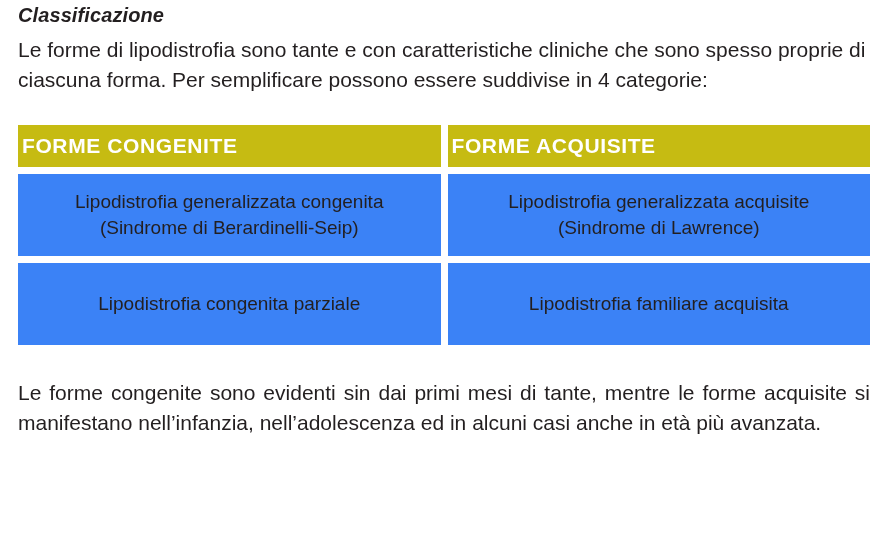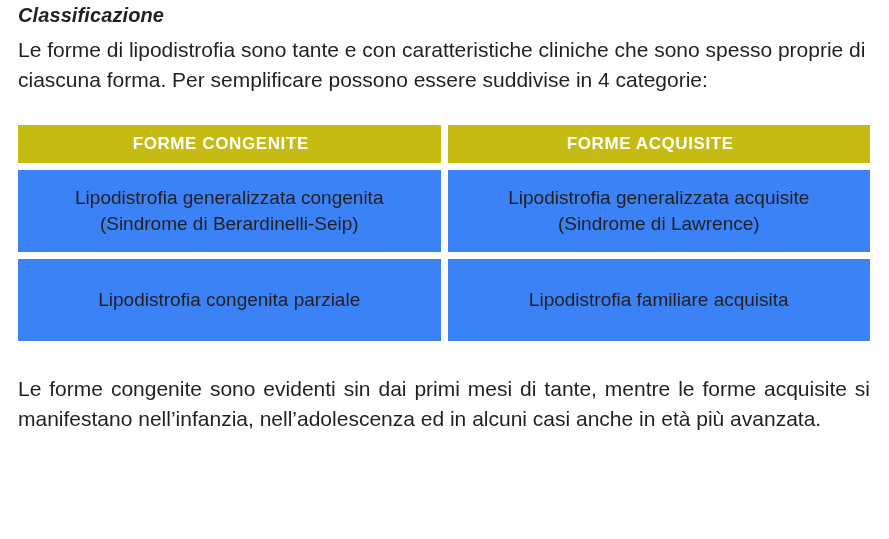--- a/index.html
+++ b/index.html
@@ -50,25 +50,25 @@
   table.classification {
     border-collapse: separate;
     border-spacing: 7px 7px;
     margin-left: -7px;
     width: 866px;
     table-layout: fixed;
   }
   table.classification th {
     background: #c6bb12;
     color: #ffffff;
-    font-size: 17px;
+    font-size: 21px;
     font-weight: bold;
     letter-spacing: 0.6px;
     padding: 9px 21px 9px 4px;
-    text-align: center;
+    text-align: left;
     vertical-align: middle;
   }
   table.classification td {
     background: #3b82f6;
     color: #231f20;
     font-size: 19px;
     line-height: 26px;
     text-align: center;
     vertical-align: middle;
     padding: 10px 6px;

